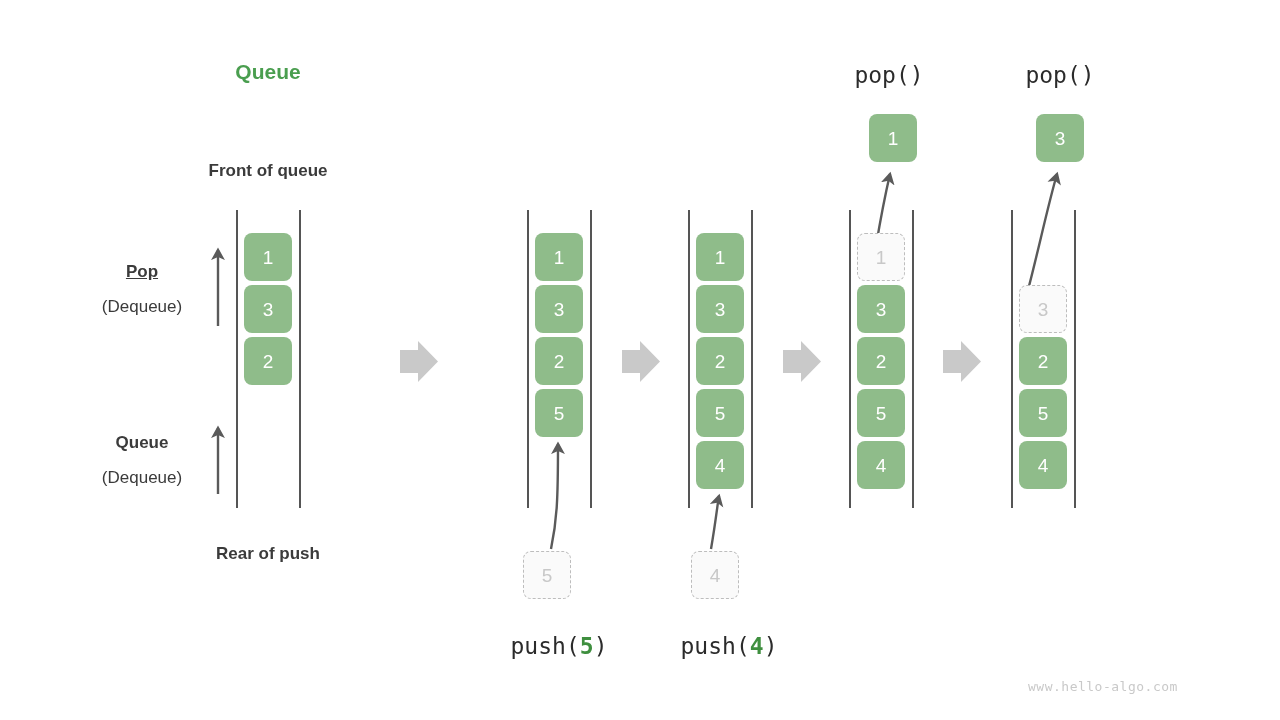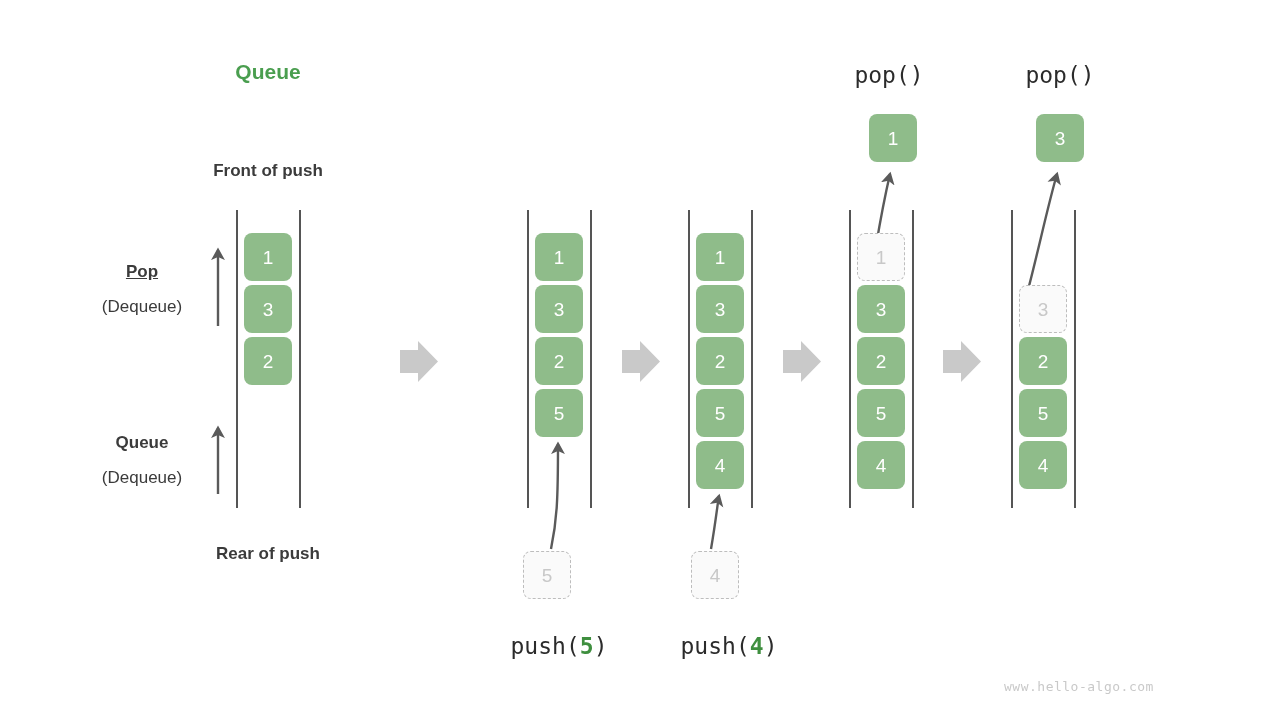--- a/index.html
+++ b/index.html
@@ -149,21 +149,21 @@
       <path d="M876,246 C880,222 884,200 890,174" stroke="#5a5a5a" stroke-width="2.4" fill="none" marker-end="url(#thinhead)"></path>
     </g>
 
     <g>
       <path d="M1028,290 C1038,252 1048,205 1057,174" stroke="#5a5a5a" stroke-width="2.4" fill="none" marker-end="url(#thinhead)"></path>
     </g>
   </svg>
 
   <div class="title-queue" style="left:198px; top:60px; width:140px;">Queue</div>
 
-  <div class="label-bold" style="left:188px; top:161px; width:160px;">Front of push</div>
+  <div class="label-bold" style="left:188px; top:161px; width:160px;">Front of queue</div>
 
   <div class="label-bold" style="left:62px; top:262px; width:160px;text-decoration:underline;">Pop</div>
   <div class="label-plain" style="left:62px; top:297px; width:160px;">(Dequeue)</div>
 
   <div class="label-bold" style="left:62px; top:433px; width:160px;">Queue</div>
   <div class="label-plain" style="left:62px; top:468px; width:160px;">(Dequeue)</div>
 
   <div class="label-bold" style="left:188px; top:544px; width:160px;">Rear of push</div>
 
   <div class="rail" style="left:236px; top:210px; height:298px;"></div>
@@ -203,15 +203,15 @@
 
   <div class="rail" style="left:1011px; top:210px; height:298px;"></div>
   <div class="rail" style="left:1074px; top:210px; height:298px;"></div>
   <div class="cell ghost" style="left:1019px; top:285px;">3</div>
   <div class="cell filled" style="left:1019px; top:337px;">2</div>
   <div class="cell filled" style="left:1019px; top:389px;">5</div>
   <div class="cell filled" style="left:1019px; top:441px;">4</div>
   <div class="cell filled" style="left:1036px; top:114px;">3</div>
   <div class="label-mono" style="left:995px; top:62px; width:130px;">pop()</div>
 
-  <div class="watermark" style="left:1004px; top:679px;">www.hello-algo.com</div>
+  <div class="watermark" style="left:1028px; top:679px;">www.hello-algo.com</div>
 
 </div>
 
 </body></html>

